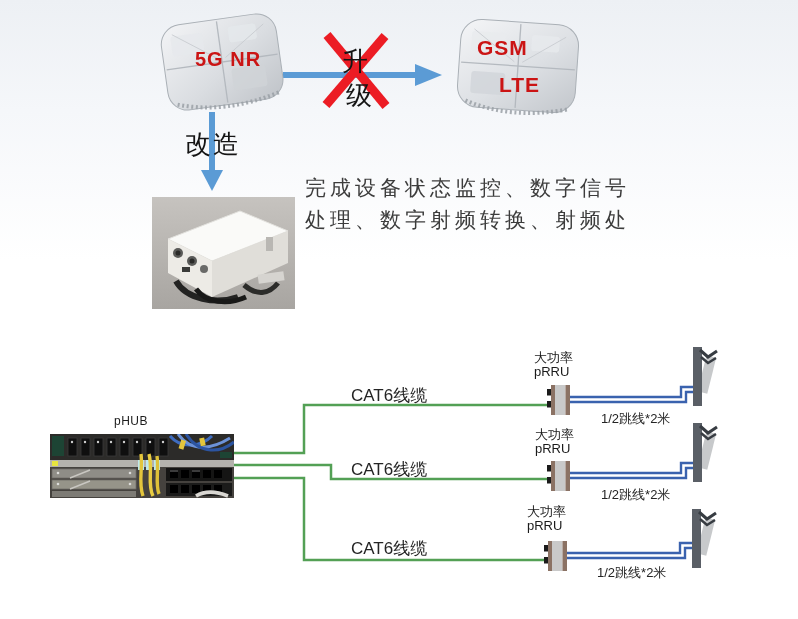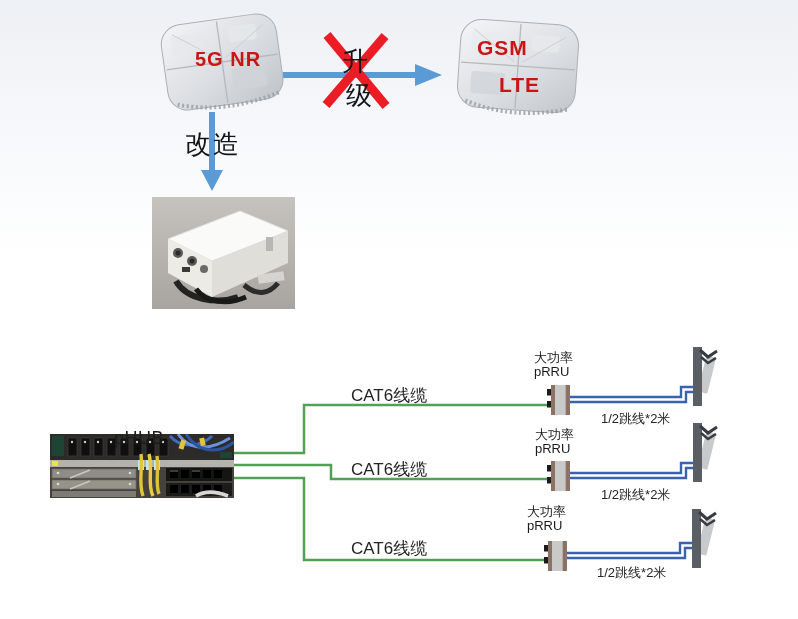--- a/index.html
+++ b/index.html
@@ -49,23 +49,23 @@
     color: #3c3c3c;
     font-size: 21px;
     line-height: 32px;
     letter-spacing: 4px;
     white-space: nowrap;
   }
 
   
   .lbl-phub {
     position: absolute;
-    left: 114px; top: 428px;
+    left: 114px; top: 414px;
     color: #1c1c1c;
-    font-size: 18px;
+    font-size: 12px;
     font-weight: 500;
     letter-spacing: 0.5px;
   }
   .cable-label {
     position: absolute;
     color: #242424;
     font-size: 17px;
     white-space: nowrap;
   }
   .cat6-1 { left: 351px; top: 384px; }
@@ -330,20 +330,22 @@
 
   <div class="red-label lbl-5gnr">5G NR</div>
   <div class="red-label lbl-gsm">GSM</div>
   <div class="red-label lbl-lte">LTE</div>
 
   <div class="cjk-big lbl-sheng">升</div>
   <div class="cjk-big lbl-ji">级</div>
   <div class="cjk-big lbl-gaizao">改造</div>
 
   <div class="description">
+    <div>完成设备状态监控、数字信号</div>
+    <div>处理、数字射频转换、射频处</div>
   </div>
 
   <div class="lbl-phub">pHUB</div>
 
   <div class="cable-label cat6-1">CAT6线缆</div>
   <div class="cable-label cat6-2">CAT6线缆</div>
   <div class="cable-label cat6-3">CAT6线缆</div>
 
   <div class="unit-label" style="left:534px; top:351px;">
     <div>大功率</div>

